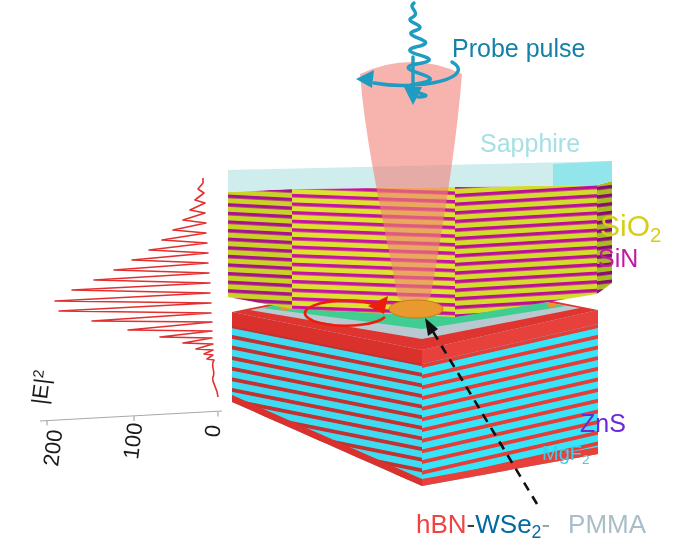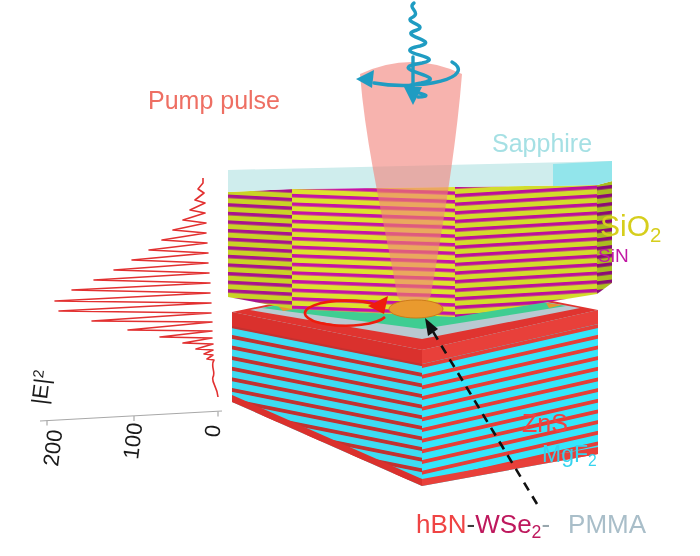--- a/index.html
+++ b/index.html
@@ -4,29 +4,29 @@
 <style>
   html,body{margin:0;padding:0;background:#fff;}
   #fig{position:relative;width:700px;height:556px;background:#ffffff;overflow:hidden;
        font-family:"Liberation Sans",sans-serif;}
   #scene{position:absolute;left:0;top:0;}
   .lbl{position:absolute;white-space:nowrap;line-height:1;}
   .lbl sub{font-size:0.68em;vertical-align:-0.28em;}
   .lbl sup{font-size:0.68em;vertical-align:0.45em;}
   .pump{left:148px;top:88px;font-size:25px;color:#EE6F63;}
   .probe{left:452px;top:36px;font-size:25px;color:#1581A8;}
-  .sapphire{left:492px;top:131px;font-size:25px;color:#A5E0E4;}
+  .sapphire{left:480px;top:131px;font-size:25px;color:#A5E0E4;}
   .sio2{left:600px;top:211px;font-size:30px;color:#D6CE1D;}
-  .sin{left:598px;top:246px;font-size:19px;color:#C219A4;}
-  .zns{left:522px;top:411px;font-size:25px;color:#ef4444;}
-  .mgf2{left:542px;top:443px;font-size:23px;color:#35D3EE;}
+  .sin{left:598px;top:246px;font-size:25px;color:#C219A4;}
+  .zns{left:580px;top:411px;font-size:25px;color:#6d28d9;}
+  .mgf2{left:542px;top:443px;font-size:20px;color:#35D3EE;}
   .sample{left:416px;top:511px;font-size:26px;}
   .sample .hbn{color:#ef4444;}
   .sample .d1{color:#3a3a3a;}
-  .sample .wse2{color:#be185d;}
+  .sample .wse2{color:#0369a1;}
   .sample .d2{color:#98A6AD;}
   .sample .pmma{color:#A9BEC9;margin-left:18px;}
   .rot{transform:rotate(-83deg);transform-origin:center;color:#1a1a1a;}
   .eaxis{left:24px;top:376px;font-size:22px;}
   .t200{left:35px;top:437px;font-size:22px;}
   .t100{left:115px;top:430px;font-size:22px;}
   .t0{left:207px;top:420px;font-size:22px;}
 </style>
 </head>
 <body>
@@ -131,22 +131,22 @@
   <g stroke="#1F9CC2" stroke-width="3.4" fill="none" stroke-linecap="round">
     <path d="M 414,3 C 407,8 421,12 413,17 C 401,22 429,25 417,30 C 395,36 441,40 420,46
              C 386,53 450,57 422,63 C 378,70 456,76 421,83 C 380,90 448,95 418,97"></path>
     <path d="M 452,62 A 55,16 0 0 1 374,83"></path>
     <polygon points="356,79 374,70 372,88" fill="#1F9CC2" stroke="none"></polygon>
     <line x1="413" y1="57" x2="413" y2="88"></line>
     <polygon points="413,105 404,87 422,87" fill="#1F9CC2" stroke="none"></polygon>
   </g>
 </svg>
 
-<div class="lbl pump">Pump pulse</div>
 
+<div class="lbl probe">Probe pulse</div>
 
 <div class="lbl sapphire">Sapphire</div>
 
 <div class="lbl sio2"><span>SiO</span><sub>2</sub></div>
 
 <div class="lbl sin">SiN</div>
 
 <div class="lbl zns">ZnS</div>
 
 <div class="lbl mgf2"><span>MgF</span><sub>2</sub></div>

